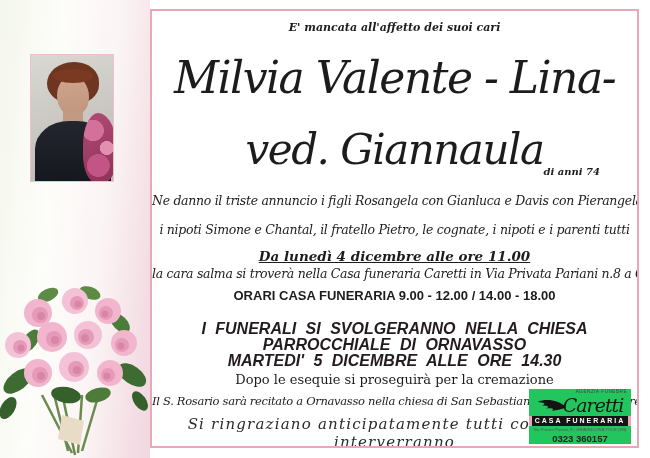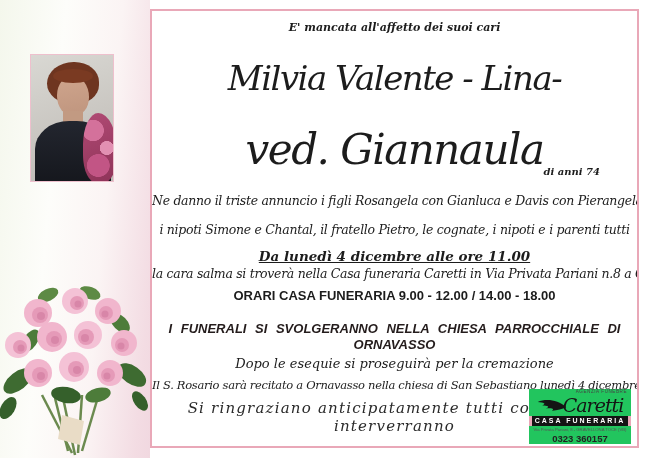--- a/index.html
+++ b/index.html
@@ -27,31 +27,31 @@
     background:radial-gradient(circle at 30% 25%,#d4719b 0 18%,transparent 19%),
                radial-gradient(circle at 70% 50%,#e290b2 0 16%,transparent 17%),
                radial-gradient(circle at 45% 75%,#c25585 0 20%,transparent 21%),
                linear-gradient(160deg,#b04a74,#8e3358); }
   .bouquet { position:absolute; left:0; top:283px; width:150px; height:175px; }
 
   
   .box { position:absolute; left:150px; top:9px; width:489px; height:439px;
     background:#ffffff; border:2px solid #e9a8b8; overflow:hidden; text-align:center; color:#1c1c1c; }
   .intro { margin-top:10px; font-size:11px; font-weight:bold; font-style:italic; line-height:14px; }
-  .title1 { margin-top:2px; font-size:34px; font-style:italic; line-height:82px; letter-spacing:-1.5px; white-space:nowrap; }
+  .title1 { margin-top:2px; font-size:44px; font-style:italic; line-height:82px; letter-spacing:-1.5px; white-space:nowrap; }
   .title2 { font-size:42px; font-style:italic; line-height:62px; letter-spacing:-1.5px; white-space:nowrap; }
   .age { position:absolute; right:37px; top:155px; font-size:10px; font-weight:bold; font-style:italic; }
   .ann { margin-top:10px; font-size:12.5px; font-style:italic; line-height:19px; letter-spacing:-0.3px; white-space:nowrap; }
   .b { font-weight:normal; }
   .wake-date { margin-top:9px; font-size:13.5px; font-weight:bold; font-style:italic; text-decoration:underline; line-height:17px; }
   .wake-info { font-size:12.5px; font-style:italic; line-height:18px; letter-spacing:-0.3px; white-space:nowrap; }
   .orari { margin-top:4px; font-family:"Liberation Sans", sans-serif; font-weight:bold; font-size:13px; line-height:18px; }
   .funerali { margin-top:16px; font-family:"Liberation Sans", sans-serif; font-weight:bold; font-style:italic;
-    font-size:13px; line-height:16px; word-spacing:5px; color:#241c1c; }
-  .cremation { margin-top:2px; font-size:13px; font-style:italic; line-height:17px; }
+    font-size:16px; line-height:16px; word-spacing:5px; color:#241c1c; }
+  .cremation { margin-top:2px; font-size:13px; line-height:17px; }
   .rosario { margin-top:5px; font-size:11.5px; font-style:italic; line-height:16px; letter-spacing:-0.3px; white-space:nowrap; }
   .thanks { margin-top:6px; font-size:15px; font-style:italic; line-height:18px; letter-spacing:1.2px; color:#2a2a2a; }
 
   
   .logo { position:absolute; right:6px; bottom:2px; width:102px; text-align:center;
     font-family:"Liberation Sans", sans-serif; background:#22c55e; }
   .logo-type { font-size:4.5px; letter-spacing:0.6px; color:#444; text-align:right; padding-right:4px; }
   .logo-name-row { display:flex; align-items:center; justify-content:center; height:22px; }
   .wing { width:30px; height:16px; margin-right:-4px; }
   .logo-name { font-family:"DejaVu Serif", serif; font-style:italic; font-size:19px; letter-spacing:-1px; color:#141414; }
@@ -163,20 +163,21 @@
 
     <div class="ann"><span>Ne danno il triste annuncio i figli </span><span class="b">Rosangela</span><span> con </span><span class="b">Gianluca</span><span> e </span><span class="b">Davis</span><span> con </span><span class="b">Pierangela,</span></div>
     <div class="ann"><span>i nipoti </span><span class="b">Simone</span><span> e </span><span class="b">Chantal,</span><span> il fratello </span><span class="b">Pietro</span><span>, le cognate, i nipoti e i parenti tutti</span></div>
 
     <div class="wake-date">Da lunedì 4 dicembre alle ore 11.00</div>
     <div class="wake-info"><span>la cara salma si troverà nella </span><span class="b">Casa funeraria Caretti</span><span> in Via Privata Pariani n.8 a Gravellona Toce</span></div>
     <div class="orari">ORARI CASA FUNERARIA 9.00 - 12.00 / 14.00 - 18.00</div>
 
     <div class="funerali">
       <div>I FUNERALI SI SVOLGERANNO NELLA CHIESA PARROCCHIALE DI ORNAVASSO</div>
+      <div>MARTEDI' 5 DICEMBRE ALLE ORE 14.30</div>
     </div>
 
     <div class="cremation">Dopo le esequie si proseguirà per la cremazione</div>
     <div class="rosario">Il S. Rosario sarà recitato a Ornavasso nella chiesa di San Sebastiano lunedì 4 dicembre alle ore 20.00</div>
     <div class="thanks">Si ringraziano anticipatamente tutti coloro che interverranno</div>
 
     <div class="logo">
       <div class="logo-type">AGENZIA FUNEBRE</div>
       <div class="logo-name-row">
         <svg class="wing" viewBox="0 0 40 20">

